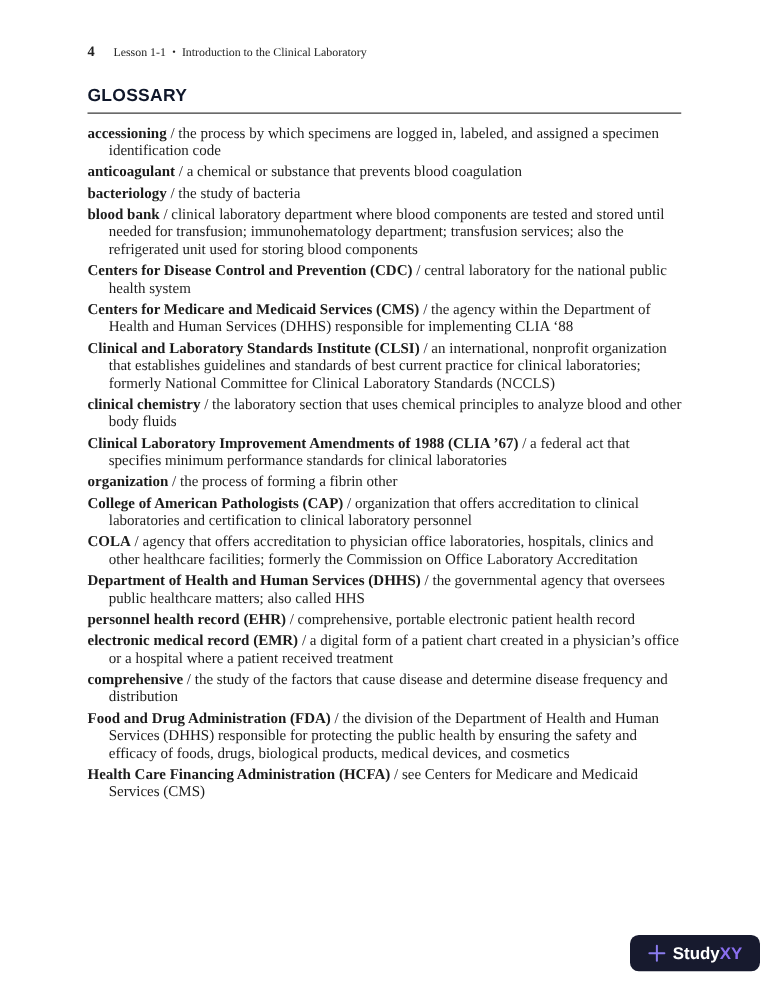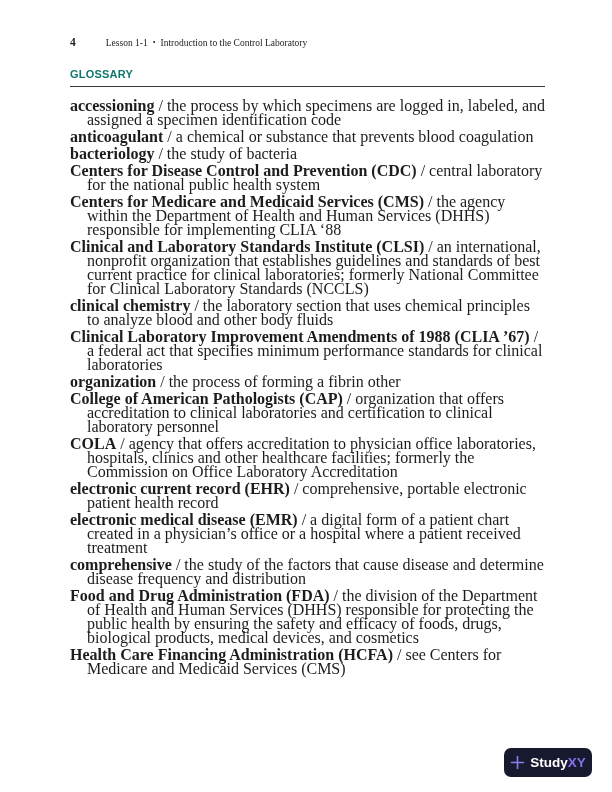--- a/index.html
+++ b/index.html
@@ -20,58 +20,58 @@
     right: 67px;
     display: flex;
     align-items: baseline;
     font-size: 9.5px;
     color: #222;
   }
   .page-number {
     font-weight: bold;
     font-size: 11.5px;
   }
-  .header-lesson { margin-left: 30px; }
+  .header-lesson { margin-left: 15px; }
   .header-bullet { margin: 0 5px; font-size: 8px; position: relative; top: -1px; }
   
   .glossary-heading {
     position: absolute;
     top: 68px;
     left: 70px;
     right: 67px;
     font-family: "Liberation Sans", sans-serif;
     font-weight: 700;
-    font-size: 11px;
+    font-size: 14px;
     letter-spacing: 0.2px;
-    color: #0f766e;
+    color: #0f172a;
     padding-bottom: 6px;
     border-bottom: 1.2px solid #3a3a3a;
   }
   
   .glossary-list {
     position: absolute;
     top: 99px;
     left: 70px;
     width: 476px;
   }
   .entry {
     margin: 0 0 3px 0;
-    font-size: 16px;
+    font-size: 12px;
     line-height: 14px;
     text-indent: -17px;
     padding-left: 17px;
     text-align: left;
   }
   .entry b { font-weight: bold; }
   
   .logo-badge {
     position: absolute;
     left: 504px;
     top: 748px;
-    width: 88px;
+    width: 104px;
     height: 29px;
     background: #171a2e;
     border-radius: 7px;
     display: flex;
     align-items: center;
     justify-content: center;
     gap: 5px;
     font-family: "Liberation Sans", sans-serif;
     font-weight: 700;
     font-size: 13.5px;
@@ -82,39 +82,41 @@
 </style>
 </head>
 <body>
 
 <div class="page">
 
   <div class="running-header">
     <span class="page-number">4</span>
     <span class="header-lesson">Lesson 1-1</span>
     <span class="header-bullet">•</span>
-    <span class="header-title">Introduction to the Control Laboratory</span>
+    <span class="header-title">Introduction to the Clinical Laboratory</span>
   </div>
 
   <div class="glossary-heading">GLOSSARY</div>
 
   <div class="glossary-list">
     <p class="entry"><b>accessioning</b> <span>/ the process by which specimens are logged in, labeled, and assigned a specimen identification code</span></p>
     <p class="entry"><b>anticoagulant</b> <span>/ a chemical or substance that prevents blood coagulation</span></p>
     <p class="entry"><b>bacteriology</b> <span>/ the study of bacteria</span></p>
+    <p class="entry"><b>blood bank</b> <span>/ clinical laboratory department where blood components are tested and stored until needed for transfusion; immunohematology department; transfusion services; also the refrigerated unit used for storing blood components</span></p>
     <p class="entry"><b>Centers for Disease Control and Prevention (CDC)</b> <span>/ central laboratory for the national public health system</span></p>
     <p class="entry"><b>Centers for Medicare and Medicaid Services (CMS)</b> <span>/ the agency within the Department of Health and Human Services (DHHS) responsible for implementing CLIA ‘88</span></p>
     <p class="entry"><b>Clinical and Laboratory Standards Institute (CLSI)</b> <span>/ an international, nonprofit organization that establishes guidelines and standards of best current practice for clinical laboratories; formerly National Committee for Clinical Laboratory Standards (NCCLS)</span></p>
     <p class="entry"><b>clinical chemistry</b> <span>/ the laboratory section that uses chemical principles to analyze blood and other body fluids</span></p>
     <p class="entry"><b>Clinical Laboratory Improvement Amendments of 1988 (CLIA ’67)</b> <span>/ a federal act that specifies minimum performance standards for clinical laboratories</span></p>
     <p class="entry"><b>organization</b> <span>/ the process of forming a fibrin other</span></p>
     <p class="entry"><b>College of American Pathologists (CAP)</b> <span>/ organization that offers accreditation to clinical laboratories and certification to clinical laboratory personnel</span></p>
     <p class="entry"><b>COLA</b> <span>/ agency that offers accreditation to physician office laboratories, hospitals, clinics and other healthcare facilities; formerly the Commission on Office Laboratory Accreditation</span></p>
-    <p class="entry"><b>electronic current record (EHR)</b> <span>/ comprehensive, portable electronic patient health record</span></p>
-    <p class="entry"><b>electronic medical disease (EMR)</b> <span>/ a digital form of a patient chart created in a physician’s office or a hospital where a patient received treatment</span></p>
+    <p class="entry"><b>Department of Health and Human Services (DHHS)</b> <span>/ the governmental agency that oversees public healthcare matters; also called HHS</span></p>
+    <p class="entry"><b>personnel health record (EHR)</b> <span>/ comprehensive, portable electronic patient health record</span></p>
+    <p class="entry"><b>electronic medical record (EMR)</b> <span>/ a digital form of a patient chart created in a physician’s office or a hospital where a patient received treatment</span></p>
     <p class="entry"><b>comprehensive</b> <span>/ the study of the factors that cause disease and determine disease frequency and distribution</span></p>
     <p class="entry"><b>Food and Drug Administration (FDA)</b> <span>/ the division of the Department of Health and Human Services (DHHS) responsible for protecting the public health by ensuring the safety and efficacy of foods, drugs, biological products, medical devices, and cosmetics</span></p>
     <p class="entry"><b>Health Care Financing Administration (HCFA)</b> <span>/ see Centers for Medicare and Medicaid Services (CMS)</span></p>
   </div>
 
   <div class="logo-badge">
     <span class="logo-plus">
       <svg width="15" height="15" viewBox="0 0 15 15" aria-hidden="true">
         <line x1="7.5" y1="1.5" x2="7.5" y2="13.5" stroke="#8b7cf0" stroke-width="1.6" stroke-linecap="round"></line>
         <line x1="1.5" y1="7.5" x2="13.5" y2="7.5" stroke="#8b7cf0" stroke-width="1.6" stroke-linecap="round"></line>

